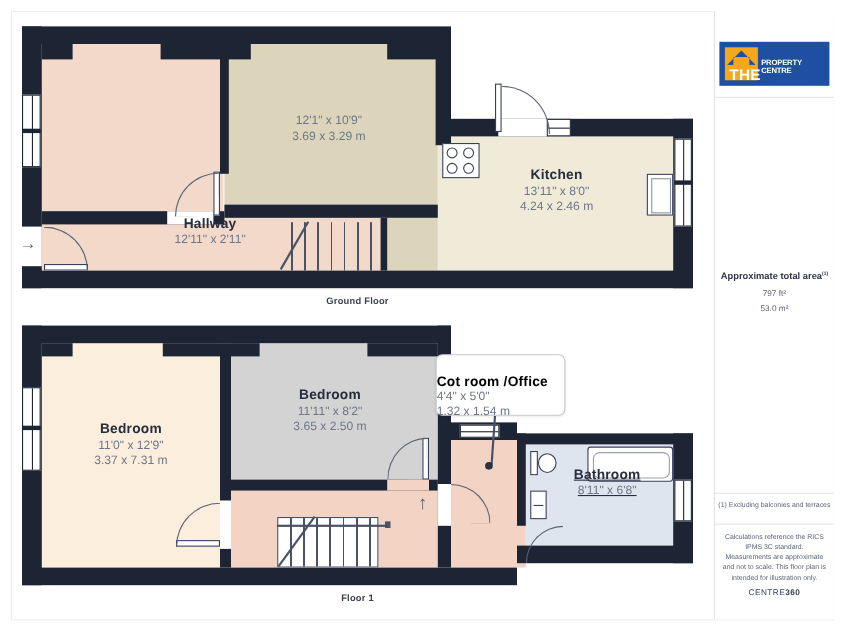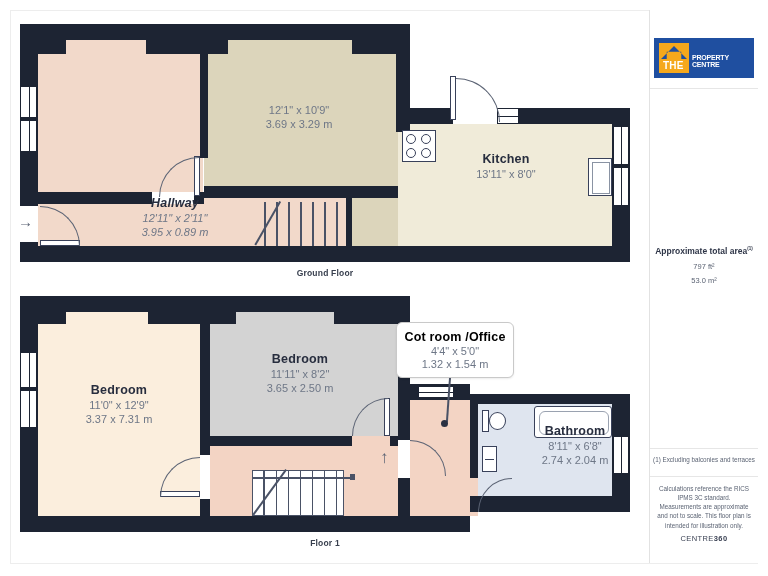--- a/index.html
+++ b/index.html
@@ -28,32 +28,32 @@
   .burner{position:absolute;width:10px;height:10px;border:1.2px solid #39415a;border-radius:50%;box-sizing:border-box;}
   .room-label{position:absolute;text-align:center;color:#272d3e;line-height:1.2;}
   .rname{font-weight:bold;font-size:12.5px;letter-spacing:.2px;}
   .rdim{font-size:11px;color:#6e7787;margin-top:1px;}
   .caption{position:absolute;font-size:8.5px;font-weight:bold;color:#39404f;text-align:center;letter-spacing:.2px;}
   .stairlines{position:absolute;background-image:repeating-linear-gradient(90deg,transparent 0 10.5px,#4a5266 10.5px 12px);}
   .diag{position:absolute;height:1.5px;background:#4a5266;transform-origin:0 50%;}
   .thinline{position:absolute;background:#4a5266;}
   .glyph{position:absolute;color:#5b6374;}
   .callout{position:absolute;background:#fff;border:1px solid #c9c9c9;border-radius:6px;
-           box-shadow:0 1px 2px rgba(0,0,0,.08);text-align:center;padding-top:7px;box-sizing:border-box;}
+           box-shadow:0 1px 2px rgba(0,0,0,.08);padding-top:17px;box-sizing:border-box;}
   .dot{position:absolute;width:7px;height:7px;border-radius:50%;background:#2a3142;}
   
   #sidebar{position:absolute;left:649px;top:10px;width:108px;height:553px;background:#fff;
            border-left:1px solid #e2e2e2;}
   .sb-div{position:absolute;left:0;right:0;height:1px;background:#e6e6e6;}
   .sb-center{position:absolute;left:0;right:0;text-align:center;color:#3b4254;}
   .logo{position:absolute;left:4px;top:28px;width:100px;height:40px;background:var(--c-logo_blue,#1f4fa0);}
   .logo-sq{position:absolute;left:5px;top:5px;width:30px;height:30px;background:var(--c-logo_yellow,#f5a81c);}
   .logo-roof{position:absolute;left:2px;top:3px;width:26px;height:13px;background:var(--c-logo_blue,#1f4fa0);
              clip-path:polygon(50% 0,100% 100%,78% 100%,78% 45%,22% 45%,22% 100%,0 100%);}
-  .logo-the{position:absolute;left:4px;top:17px;font-size:10px;font-weight:bold;color:#fff;letter-spacing:.2px;}
+  .logo-the{position:absolute;left:4px;top:17px;font-size:14px;font-weight:bold;color:#fff;letter-spacing:.2px;}
   .logo-rest{position:absolute;left:38px;top:16px;width:62px;font-size:7px;font-weight:bold;color:#fff;
              letter-spacing:-0.2px;text-align:left;}
 </style>
 </head>
 <body>
 
 <div id="page">
   <div class="frame" style="left:10px;top:10px;width:746px;height:552px;"></div>
 
   <div class="abs" style="left:0;top:0;width:768px;height:290px;">
@@ -113,25 +113,25 @@
       <div class="abs" style="left:3px;top:3px;width:16px;height:30px;border:1px solid #8a93a3;"></div>
     </div>
 
     <div class="room-label" style="left:223px;top:103px;width:152px;">
       <div class="rdim">12'1" x 10'9"</div>
       <div class="rdim">3.69 x 3.29 m</div>
     </div>
     <div class="room-label" style="left:430px;top:152px;width:152px;">
       <div class="rname">Kitchen</div>
       <div class="rdim">13'11" x 8'0"</div>
-    </div>
-    <div class="room-label" style="left:95px;top:196px;width:160px;font-style:italic;">
+      <div class="rdim">4.24 x 2.46 m</div>
+    </div>
+    <div class="room-label" style="left:111px;top:196px;width:160px;">
       <div class="rname">Hallway</div>
       <div class="rdim">12'11" x 2'11"</div>
-      <div class="rdim">3.95 x 0.89 m</div>
     </div>
     <div class="caption" style="left:20px;top:268px;width:610px;">Ground Floor</div>
   </div>
 
   <div class="abs" style="left:0;top:290px;width:768px;height:286px;">
 
     <div class="fill f-bed1" style="left:38px;top:22px;width:162px;height:204px;"></div>
     <div class="fill f-bed2" style="left:210px;top:22px;width:188px;height:124px;"></div>
     <div class="fill f-landing" style="left:210px;top:156px;width:188px;height:70px;"></div>
     <div class="fill f-landing" style="left:407px;top:110px;width:63px;height:116px;"></div>
@@ -199,24 +199,23 @@
     <div class="room-label" style="left:43px;top:93px;width:152px;">
       <div class="rname">Bedroom</div>
       <div class="rdim">11'0" x 12'9"</div>
       <div class="rdim">3.37 x 7.31 m</div>
     </div>
     <div class="room-label" style="left:224px;top:62px;width:152px;">
       <div class="rname">Bedroom</div>
       <div class="rdim">11'11" x 8'2"</div>
       <div class="rdim">3.65 x 2.50 m</div>
     </div>
-    <div class="room-label" style="left:501px;top:134px;width:148px;">
+    <div class="room-label" style="left:478px;top:134px;width:148px;text-decoration:underline;">
       <div class="rname">Bathroom</div>
       <div class="rdim">8'11" x 6'8"</div>
-      <div class="rdim">2.74 x 2.04 m</div>
     </div>
     <div class="caption" style="left:20px;top:248px;width:610px;">Floor 1</div>
   </div>
 
   <aside id="sidebar">
     <div class="logo">
       <div class="logo-sq">
         <div class="logo-roof"></div>
         <div class="logo-the">THE</div>
       </div>

